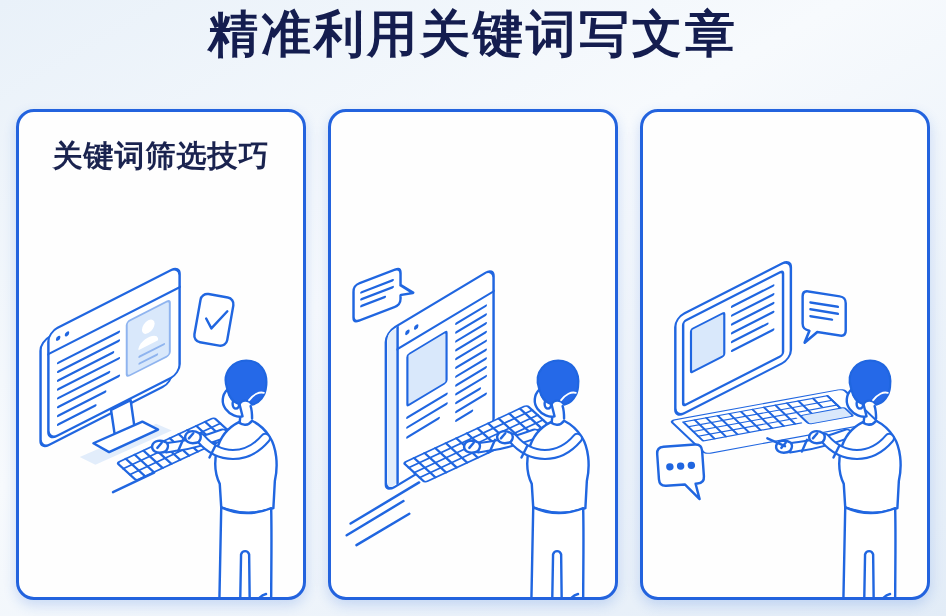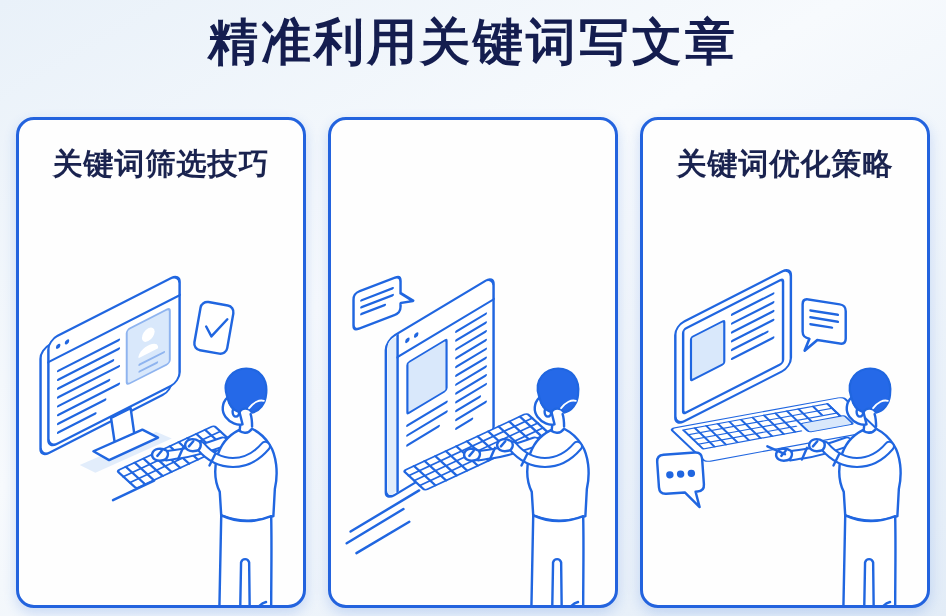--- a/index.html
+++ b/index.html
@@ -2,21 +2,21 @@
 <html><head>
 <meta charset="utf-8">
 <style>
   html,body{margin:0;padding:0;}
   body{
     width:946px;height:616px;overflow:hidden;
     background:linear-gradient(150deg,#e9f1f9 0%,#f7fafd 42%,#e2ecf7 100%);
     font-family:"Liberation Sans","DejaVu Sans",sans-serif;
   }
   .page-title{
-    margin:0;padding-top:13px;text-align:center;
+    margin:0;padding-top:5px;text-align:center;
     font-size:50px;line-height:58px;font-weight:900;letter-spacing:3px;
     color:#141d4f;
   }
   .cards{display:flex;gap:22px;padding:0 16px;margin-top:46px;}
   .card{
     flex:1;height:485px;background:#fefefe;
     border:3px solid #2363de;border-radius:18px;
     box-shadow:0 5px 13px rgba(35,99,222,.20);
     display:flex;flex-direction:column;overflow:hidden;gap:12px;
   }
@@ -148,21 +148,20 @@
         <rect class="sw" x="0" y="0" width="140" height="40" rx="3"></rect>
         <path class="s" d="M12,0 V40 M24,0 V40 M36,0 V40 M48,0 V40 M60,0 V40 M72,0 V40 M84,0 V40 M96,0 V40 M108,0 V40 M120,0 V40 M132,0 V40" stroke-width="2"></path>
         <path class="s" d="M0,10 H140 M0,20 H140 M0,30 H140" stroke-width="2"></path>
       </g>
 
       <use href="#worker" transform="translate(187,165) scale(0.75)"></use>
     </svg>
   </div>
 
   <div class="card">
-    <div class="card-title">关键词优化策略</div>
     <svg class="illus" viewBox="0 0 290 405" preserveAspectRatio="xMidYMax meet">
 
       <g transform="translate(163,92) skewY(9)">
         <path class="sw" d="M6,0 H38 Q44,0 44,6 V34 Q44,40 38,40 H15 L2,53 L7,40 Q0,40 0,34 V6 Q0,0 6,0 Z"></path>
         <path class="s" d="M8,11 H36 M8,18 H36 M8,25 H30" stroke-width="2.2"></path>
       </g>
 
       <g transform="translate(33,120) skewY(-27)">
         <rect class="sw" x="0" y="0" width="118" height="102" rx="9"></rect>
         <rect class="sw" x="8" y="8" width="102" height="86" rx="3"></rect>

